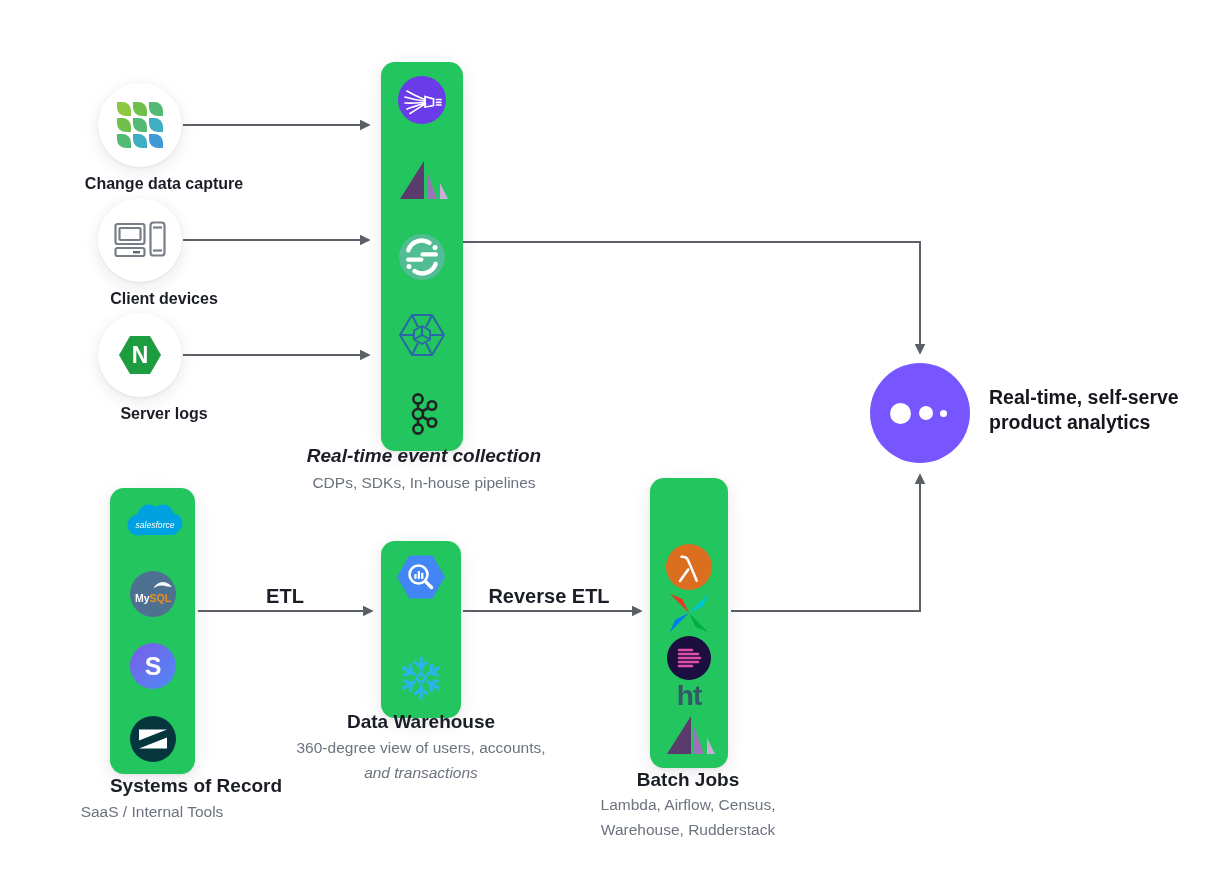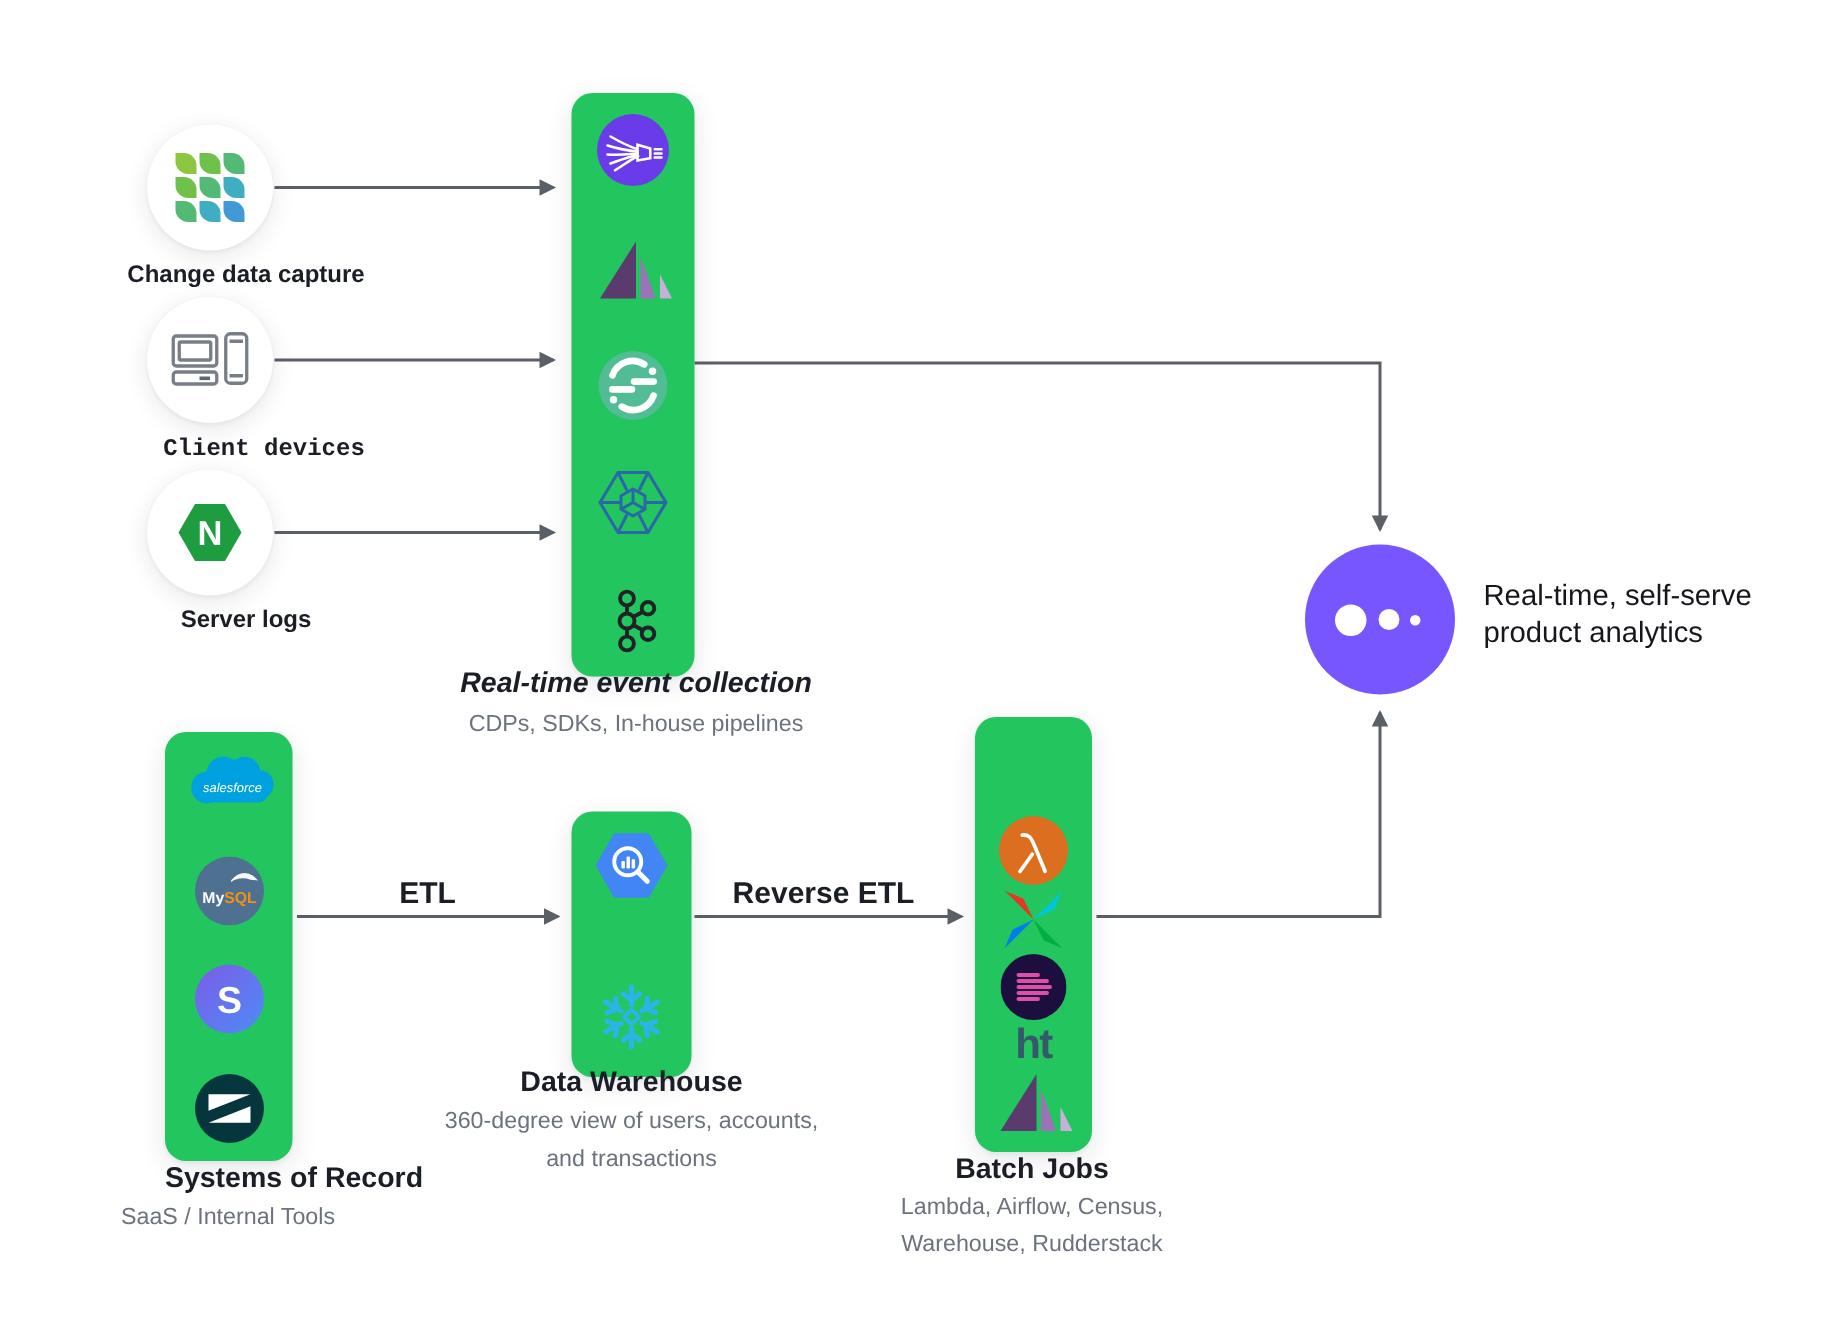--- a/index.html
+++ b/index.html
@@ -15,21 +15,21 @@
       display:flex;flex-direction:column;align-items:center;justify-content:space-between;}
   .icon{display:flex;align-items:center;justify-content:center;}
   .card-title{position:absolute;transform:translateX(-50%);font-weight:700;font-size:19px;
       color:#1b1e26;white-space:nowrap;}
   .card-sub{position:absolute;transform:translateX(-50%);font-size:15.5px;color:#6c727e;
       white-space:nowrap;}
   .edge-label{position:absolute;transform:translateX(-50%);font-weight:700;font-size:20px;
       color:#1b1e26;white-space:nowrap;}
   .mixpanel{position:absolute;left:870px;top:363px;width:100px;height:100px;border-radius:50%;}
   .mx-dot{position:absolute;background:#fff;border-radius:50%;}
-  .analytics-label{position:absolute;left:989px;top:385px;font-weight:400;font-size:19.5px;
+  .analytics-label{position:absolute;left:989px;top:385px;font-weight:700;font-size:19.5px;
       line-height:25px;color:#15171d;}
   .ht-text{font-weight:700;font-size:28px;color:#35596B;letter-spacing:-1px;}
   svg{display:block;}
   .wires{position:absolute;left:0;top:0;pointer-events:none;}
   .deb-grid{display:grid;grid-template-columns:repeat(3,14px);grid-template-rows:repeat(3,14px);gap:2px;}
   .deb-tile{width:14px;height:14px;border-radius:0 60% 0 60%;}
 </style>
 </head>
 <body>
 
@@ -76,21 +76,21 @@
         <rect x="1.5" y="3" width="29" height="20" rx="2"></rect>
         <rect x="5.5" y="7" width="21" height="12" rx="1"></rect>
         <rect x="1.5" y="27" width="29" height="8" rx="2"></rect>
         <rect x="19" y="30" width="7" height="2.4" fill="#60666e" stroke="none"></rect>
         <rect x="36.5" y="1.5" width="14" height="33" rx="3"></rect>
         <line x1="39" y1="6.5" x2="48" y2="6.5"></line>
         <line x1="39" y1="29.5" x2="48" y2="29.5"></line>
       </svg>
     </span>
   </div>
-  <div class="src-label" style="left:152px;top:290px;font-family:Liberation Mono, monospace;">Client devices</div>
+  <div class="src-label" style="left:140px;top:290px;">Client devices</div>
 
   <div class="src-circle" style="left:98px;top:313px;">
     <span class="icon">
       <svg width="46" height="46" viewBox="0 0 46 46">
         <polygon points="2,23 13,4 33,4 44,23 33,42 13,42" fill="#1E9C40"></polygon>
         <text x="23" y="31" text-anchor="middle" font-size="23" font-weight="700" fill="#ffffff" font-family="Liberation Sans, sans-serif">N</text>
       </svg>
     </span>
   </div>
   <div class="src-label" style="left:140px;top:405px;">Server logs</div>
@@ -235,21 +235,21 @@
               <line x1="24" y1="16" x2="24" y2="4"></line>
               <polyline points="18.5,8.5 24,13 29.5,8.5"></polyline>
             </g>
         </g>
         <polygon points="24,19 29,24 24,29 19,24" stroke-width="2.6"></polygon>
       </svg>
     </span>
   </div>
   <div class="card-title" style="left:421px;top:711px;">Data Warehouse</div>
   <div class="card-sub" style="left:421px;top:739px;">360-degree view of users, accounts,</div>
-  <div class="card-sub" style="left:421px;top:764px;">and transactions</div>
+  <div class="card-sub" style="left:421px;top:764px;font-style:italic;">and transactions</div>
 
   <div class="card" style="left:650px;top:478px;width:78px;height:266px;padding:12px 0;justify-content:flex-end;">
     <span class="icon">
       <svg width="46" height="46" viewBox="0 0 46 46">
         <circle cx="23" cy="23" r="23" fill="#DB6F1F"></circle>
         <g stroke="#ffffff" stroke-width="2.5" fill="none" stroke-linecap="round" stroke-linejoin="round">
           <path d="M15.5 12.8 c4.5 -0.8 6 1.8 8 6.6 l7.2 17.4"></path>
           <path d="M22.2 25.5 L14 37"></path>
         </g>
       </svg>

